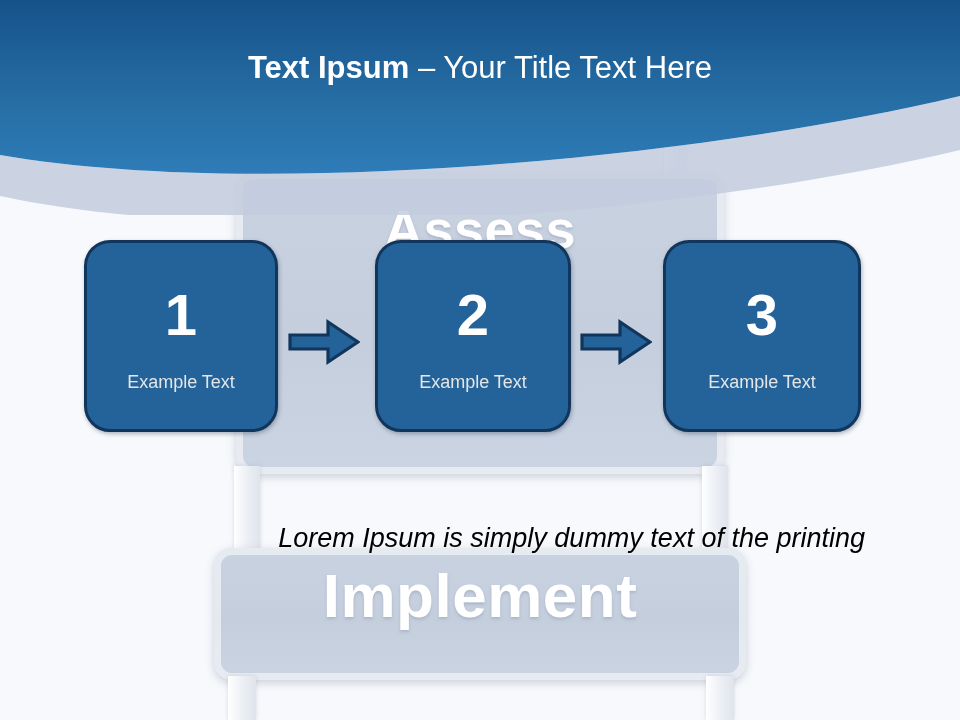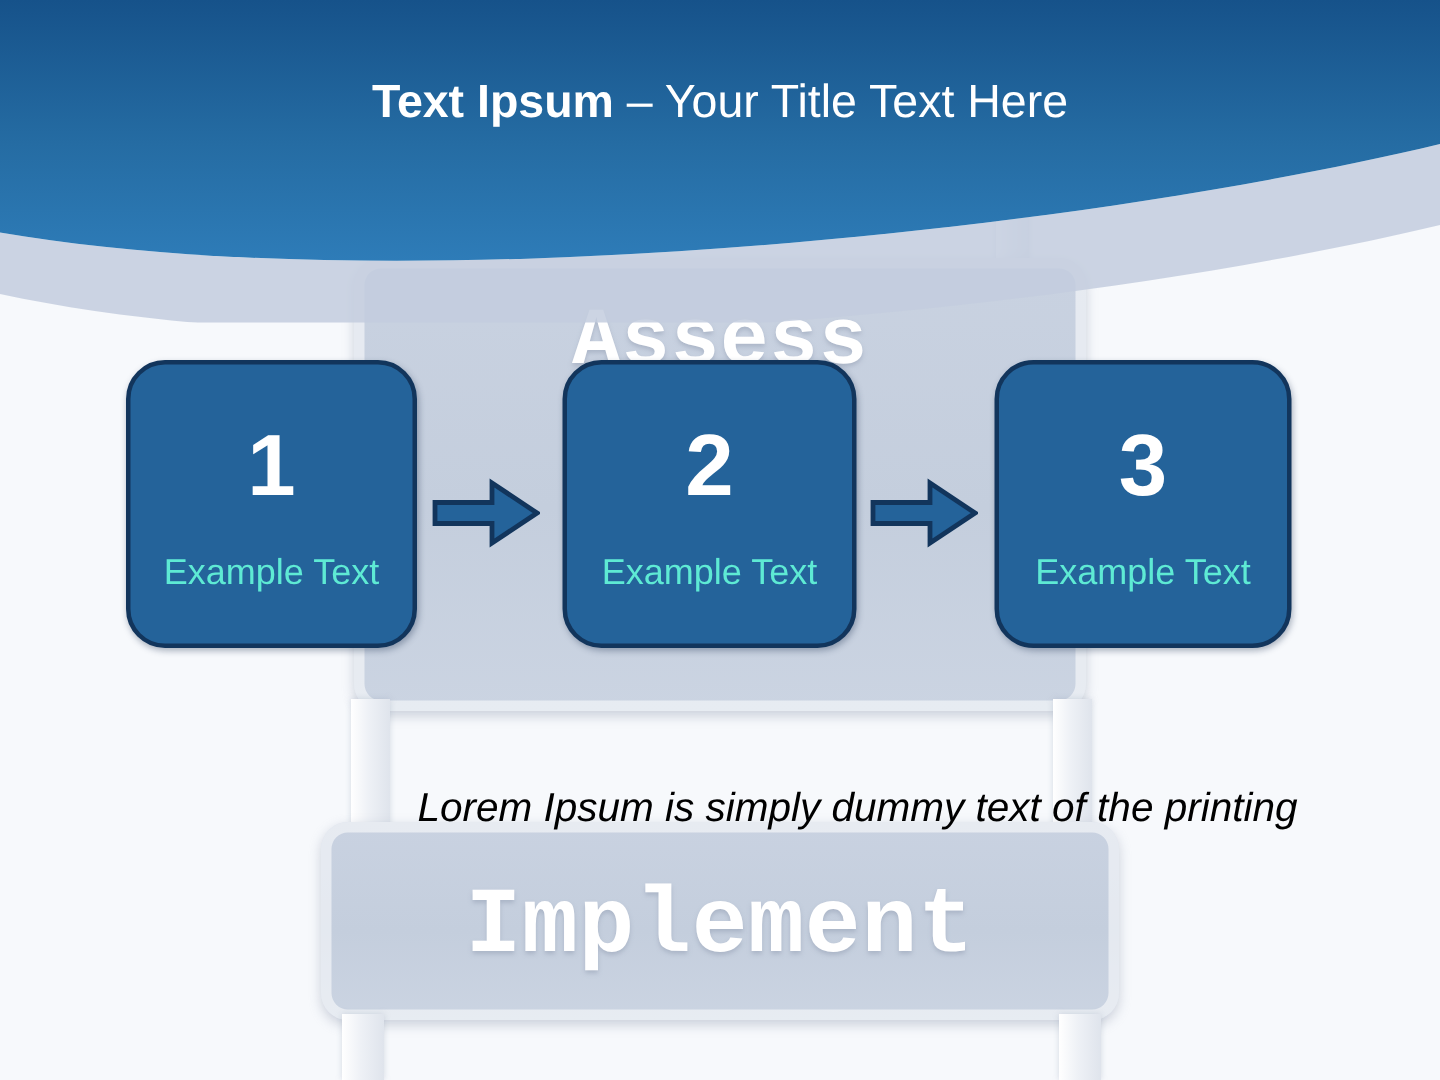--- a/index.html
+++ b/index.html
@@ -20,21 +20,20 @@
     height: 720px;
     overflow: hidden;
     background: #F7F9FC;
   }
 
   
   .ladder-layer {
     position: absolute;
     inset: 0;
     z-index: 1;
-    font-family: Liberation Mono, monospace;
   }
 
   .rail {
     position: absolute;
     background: linear-gradient(to right, #ffffff 0%, #eef1f6 45%, #dfe4ec 100%);
     box-shadow: 0 0 4px rgba(150,160,180,0.35);
   }
 
   .step-panel {
     position: absolute;
@@ -112,22 +111,22 @@
   #pbox-3 { left: 663px; width: 198px; }
 
   .pbox-number {
     color: #ffffff;
     font-size: 58px;
     font-weight: bold;
     line-height: 1;
     margin-top: 6px;
   }
   .pbox-text {
-    color: #5eead4;
-    font-size: 24px;
+    color: #e5e5e5;
+    font-size: 18px;
     margin-top: 28px;
   }
 
   .arrow {
     position: absolute;
     top: 78px;
     width: 72px;
     height: 48px;
   }
   #arrow-1 { left: 288px; }
@@ -157,21 +156,21 @@
     <div class="rail" style="left:286px; top:108px; width:22px; height:80px;"></div>
     <div class="rail" style="left:664px; top:108px; width:22px; height:80px;"></div>
 
     <div class="step-panel" style="left:236px; top:172px; width:488px; height:302px;"></div>
     <div class="step-label" id="step-label-assess" style="top:198px; left:0;">Assess</div>
 
     <div class="rail" style="left:234px; top:466px; width:26px; height:88px;"></div>
     <div class="rail" style="left:702px; top:466px; width:26px; height:88px;"></div>
 
     <div class="step-panel" style="left:214px; top:548px; width:532px; height:132px;"></div>
-    <div class="step-label" id="step-label-implement" style="top:582px; left:0;">Implement</div>
+    <div class="step-label" id="step-label-implement" style="top:560px; left:0;">Implement</div>
 
     <div class="rail" style="left:228px; top:676px; width:28px; height:44px;"></div>
     <div class="rail" style="left:706px; top:676px; width:28px; height:44px;"></div>
   </div>
 
   <div class="header-wrap">
     <svg width="960" height="215" viewBox="0 0 960 215">
       <defs>
         <linearGradient id="hdrGrad" x1="0" y1="0" x2="0" y2="1">
           <stop offset="0%" stop-color="#16528A"></stop>

